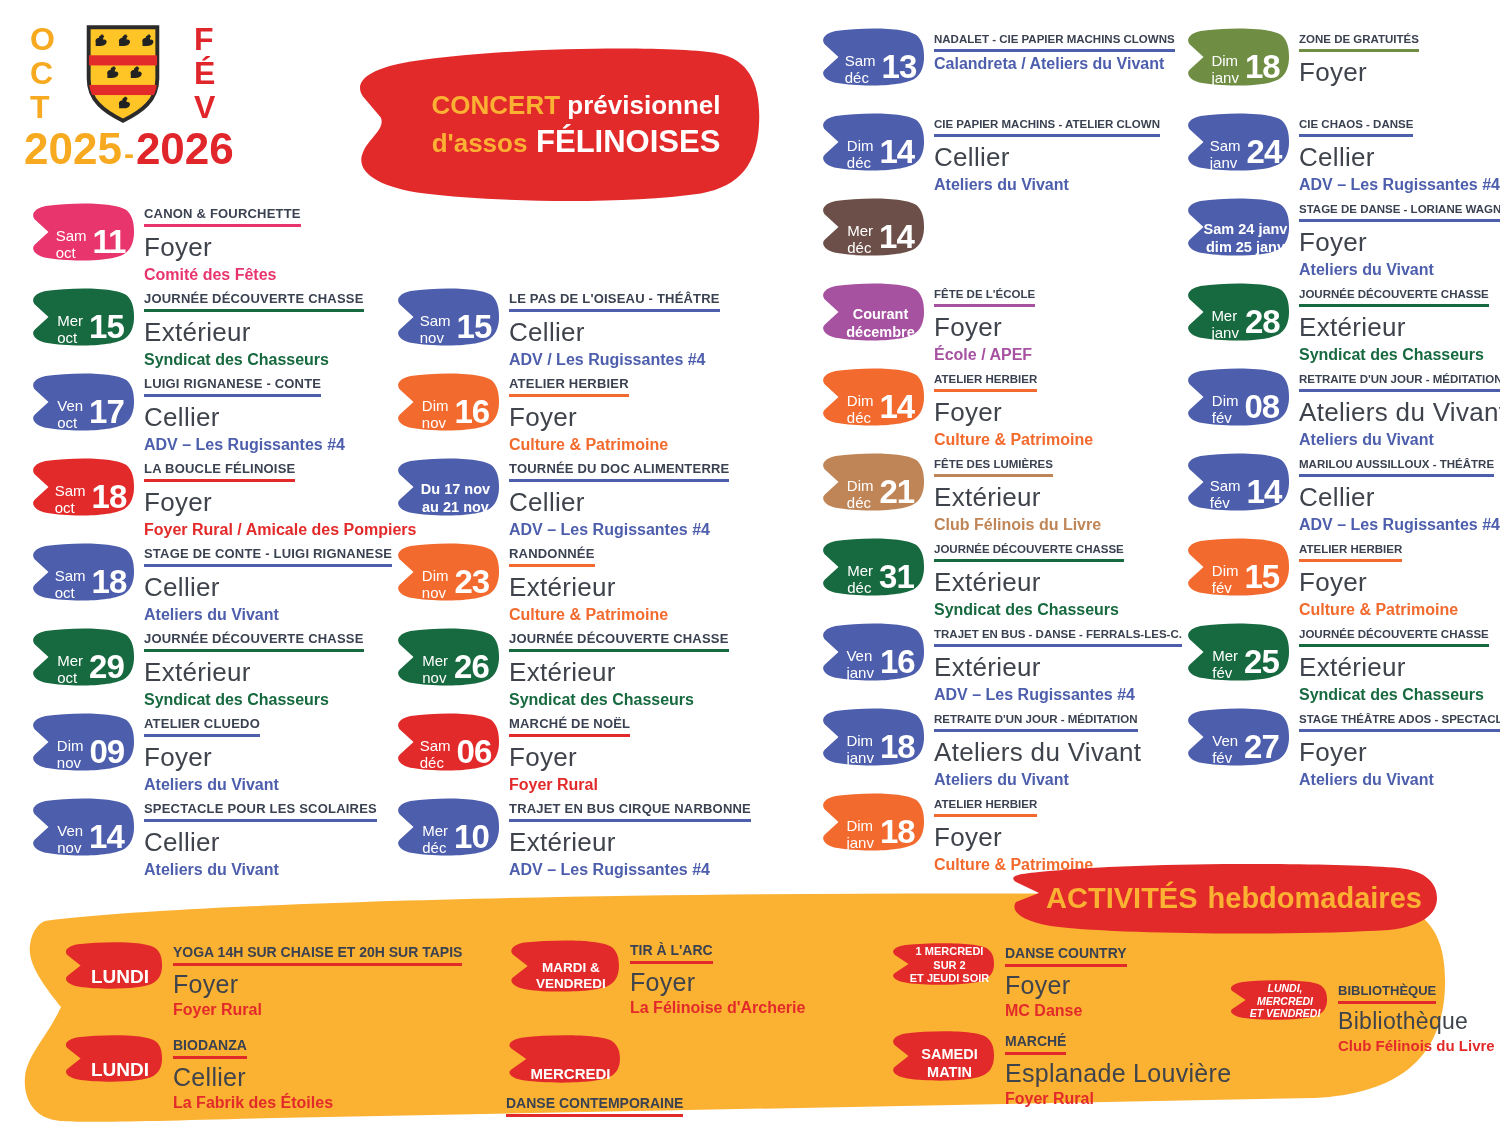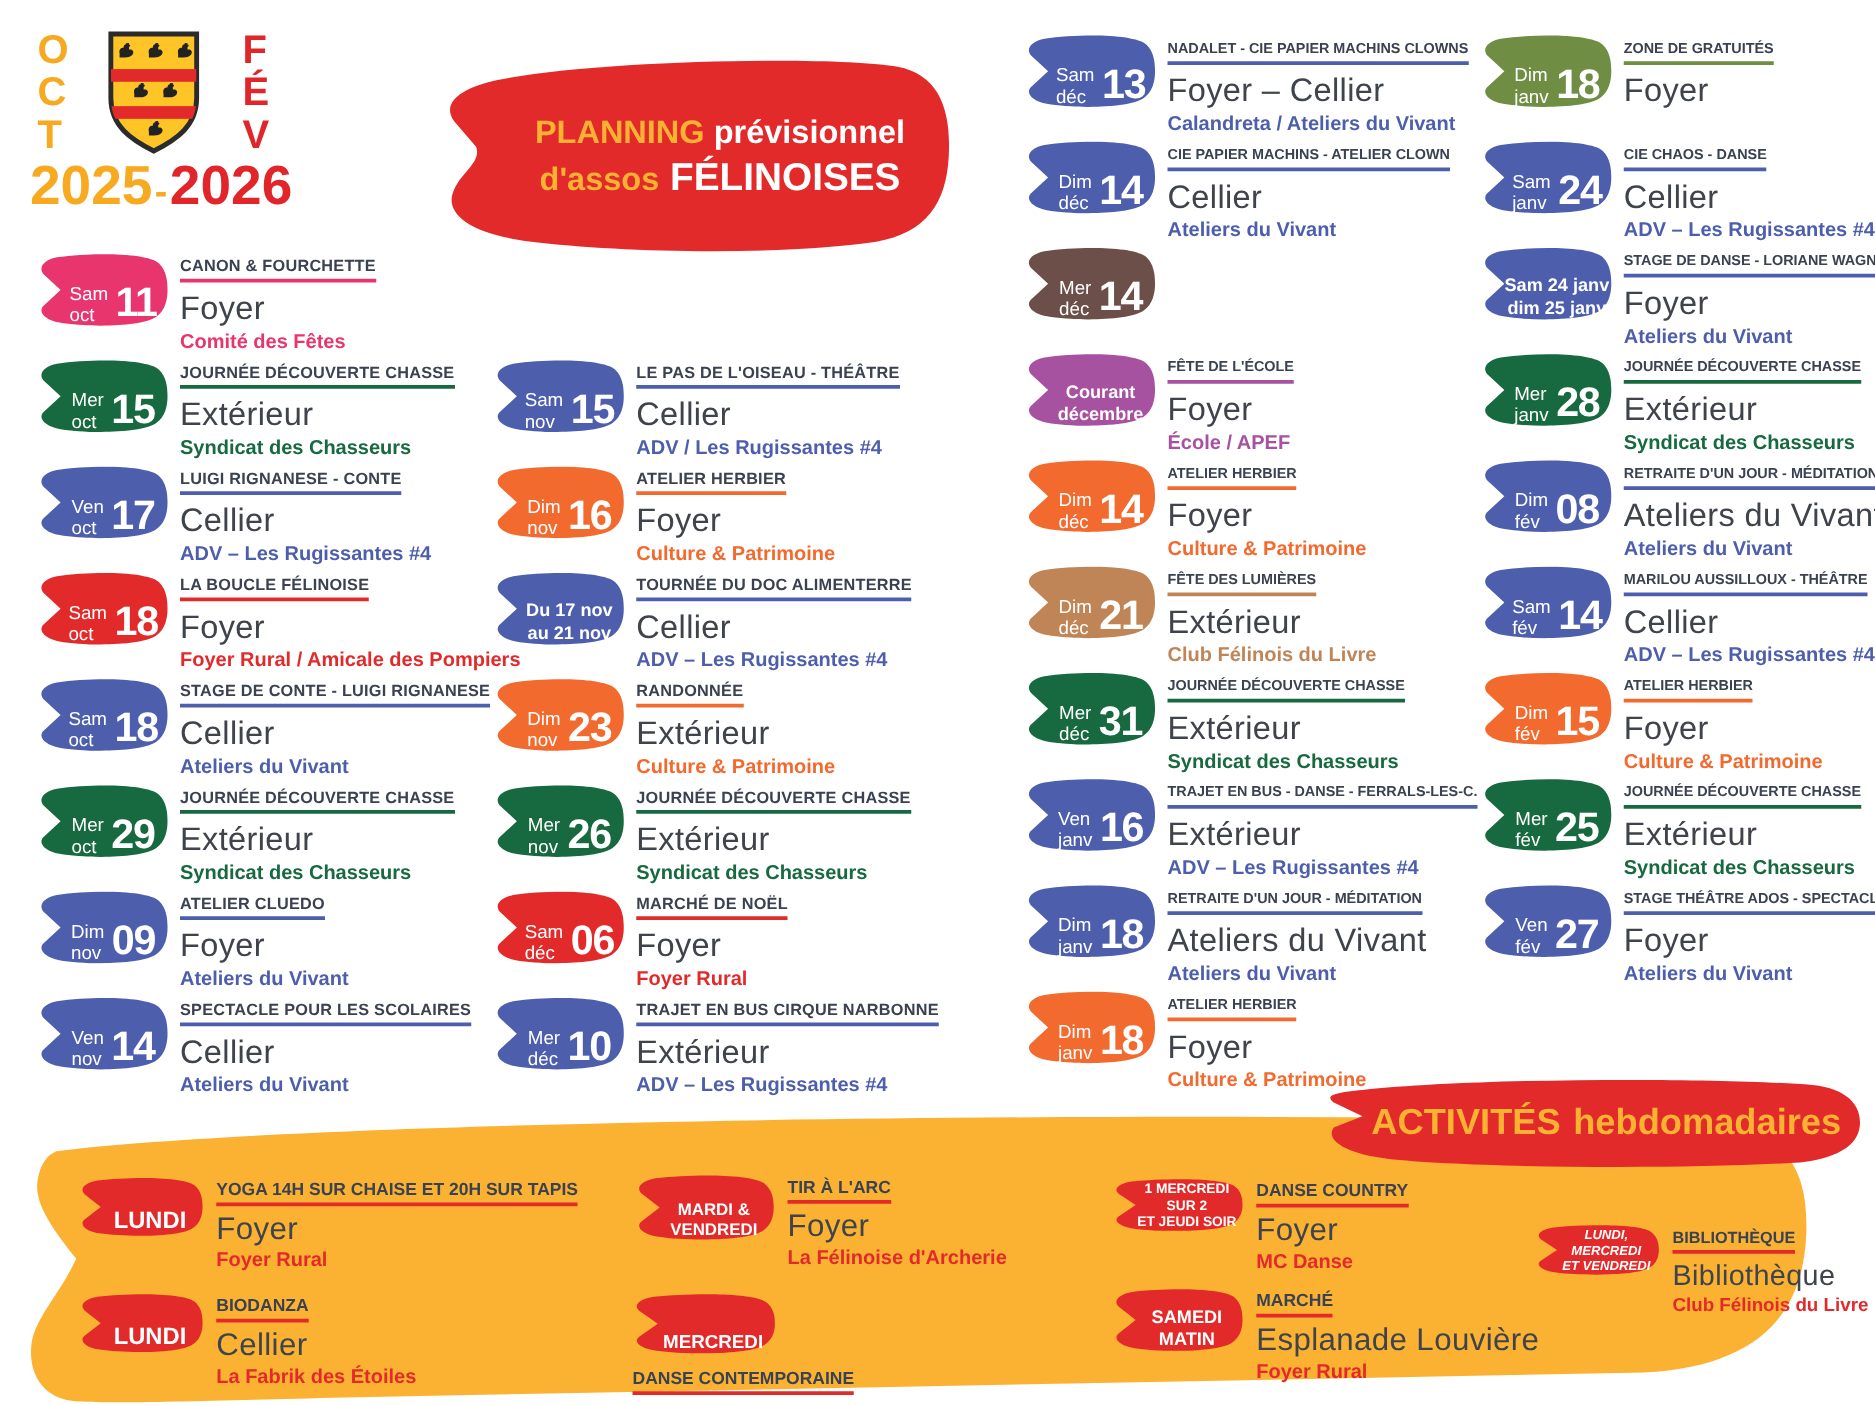--- a/index.html
+++ b/index.html
@@ -36,21 +36,21 @@
   .two-line{font-size:14.5px;line-height:1.25;text-align:center;font-weight:600;}
   .info{padding-top:1px;min-width:0;}
   .etitle{display:inline-block;font-size:13px;font-weight:700;color:#3A4150;letter-spacing:.2px;
           border-bottom:3px solid;padding-bottom:3px;line-height:1.1;white-space:nowrap;}
   .col-narrow .etitle{font-size:11.5px;letter-spacing:0;}
   .venue{font-size:26px;color:#3F434B;margin-top:5px;letter-spacing:.3px;white-space:nowrap;}
   .org{font-size:16px;font-weight:700;margin-top:3px;white-space:nowrap;}
   
   .band{position:absolute;left:15px;top:885px;width:1450px;height:239px;}
   .band>svg.bandbg{position:absolute;inset:0;width:100%;height:100%;}
-  .act-blob{position:absolute;left:1035px;top:-23px;width:440px;height:72px;text-align:right;}
+  .act-blob{position:absolute;left:984px;top:-23px;width:440px;height:72px;text-align:right;}
   .act-blob svg{position:absolute;inset:0;width:100%;height:100%;}
   .act-text{position:relative;height:100%;display:flex;align-items:center;justify-content:center;
             gap:10px;font-size:29px;font-weight:700;color:#FBB233;padding-left:30px;}
   .wk{position:absolute;display:flex;gap:10px;align-items:flex-start;}
   .wk .pill{width:100px;height:47px;}
   .wk .pc{padding-left:14px;}
   .wday{font-weight:700;text-align:center;line-height:1.2;}
   #wk0{left:48px;top:57px;} #wk1{left:48px;top:150px;}
   #wk2{left:493px;top:55px;} #wk3{left:491px;top:150px;flex-direction:column;}
   #wk4{left:875px;top:58px;} #wk5{left:875px;top:146px;}
@@ -105,21 +105,21 @@
     <div class="years">
       <span class="y1">2025</span><span class="ydash">-</span><span class="y2">2026</span>
     </div>
   </div>
 
   <div class="title-blob">
     <svg viewBox="0 0 420 152" preserveAspectRatio="none" aria-hidden="true">
       <path d="M55 18 C140 2 330 0 375 8 C408 14 418 40 416 76 C414 112 398 134 358 141 C278 152 150 149 82 141 C32 135 12 119 20 102 C26 88 42 81 38 69 L20 49 C10 35 26 24 55 18 Z" fill="#E32A2A"></path>
     </svg>
     <div class="tb-text">
-      <div class="tb-l1"><span class="gold">PLANNING</span> <span class="white">prévisionnel</span></div>
+      <div class="tb-l1"><span class="gold">CONCERT</span> <span class="white">prévisionnel</span></div>
       <div class="tb-l3"><span class="gold" style="font-size:26px">d'assos</span> <span class="white">FÉLINOISES</span></div>
     </div>
   </div>
 
   <div class="col" id="col0" style="left:30px;top:203px;width:360px;">
       <div class="event">
         <div class="pill">
           <svg viewBox="0 0 108 60" preserveAspectRatio="none" aria-hidden="true">
             <path d="M16 3 C45 -1 90 -1 100 8 C106 14 107 22 107 30 C107 38 105 47 98 52 C86 61 40 61 18 57 C6 55 0 48 5 43 L19 30 L5 17 C0 11 6 5 16 3 Z" fill="#E8356D"></path>
           </svg>
@@ -349,21 +349,21 @@
             <path d="M16 3 C45 -1 90 -1 100 8 C106 14 107 22 107 30 C107 38 105 47 98 52 C86 61 40 61 18 57 C6 55 0 48 5 43 L19 30 L5 17 C0 11 6 5 16 3 Z" fill="#4D5EAC"></path>
           </svg>
           <div class="pc">
             <span class="dm">
               <span>Sam</span>
               <span>déc</span>
             </span>
             <span class="num">13</span>
           </div>
         </div>
-        <div class="info"><div class="etitle" style="border-bottom-color: rgb(77, 94, 172);">NADALET - CIE PAPIER MACHINS CLOWNS</div><div class="venue">Foyer – Cellier</div><div class="org" style="color: rgb(77, 94, 172);">Calandreta / Ateliers du Vivant</div></div>
+        <div class="info"><div class="etitle" style="border-bottom-color: rgb(77, 94, 172);">NADALET - CIE PAPIER MACHINS CLOWNS</div><div class="org" style="color: rgb(77, 94, 172);">Calandreta / Ateliers du Vivant</div></div>
       </div>
       <div class="event">
         <div class="pill">
           <svg viewBox="0 0 108 60" preserveAspectRatio="none" aria-hidden="true">
             <path d="M16 3 C45 -1 90 -1 100 8 C106 14 107 22 107 30 C107 38 105 47 98 52 C86 61 40 61 18 57 C6 55 0 48 5 43 L19 30 L5 17 C0 11 6 5 16 3 Z" fill="#4D5EAC"></path>
           </svg>
           <div class="pc">
             <span class="dm">
               <span>Dim</span>
               <span>déc</span>

